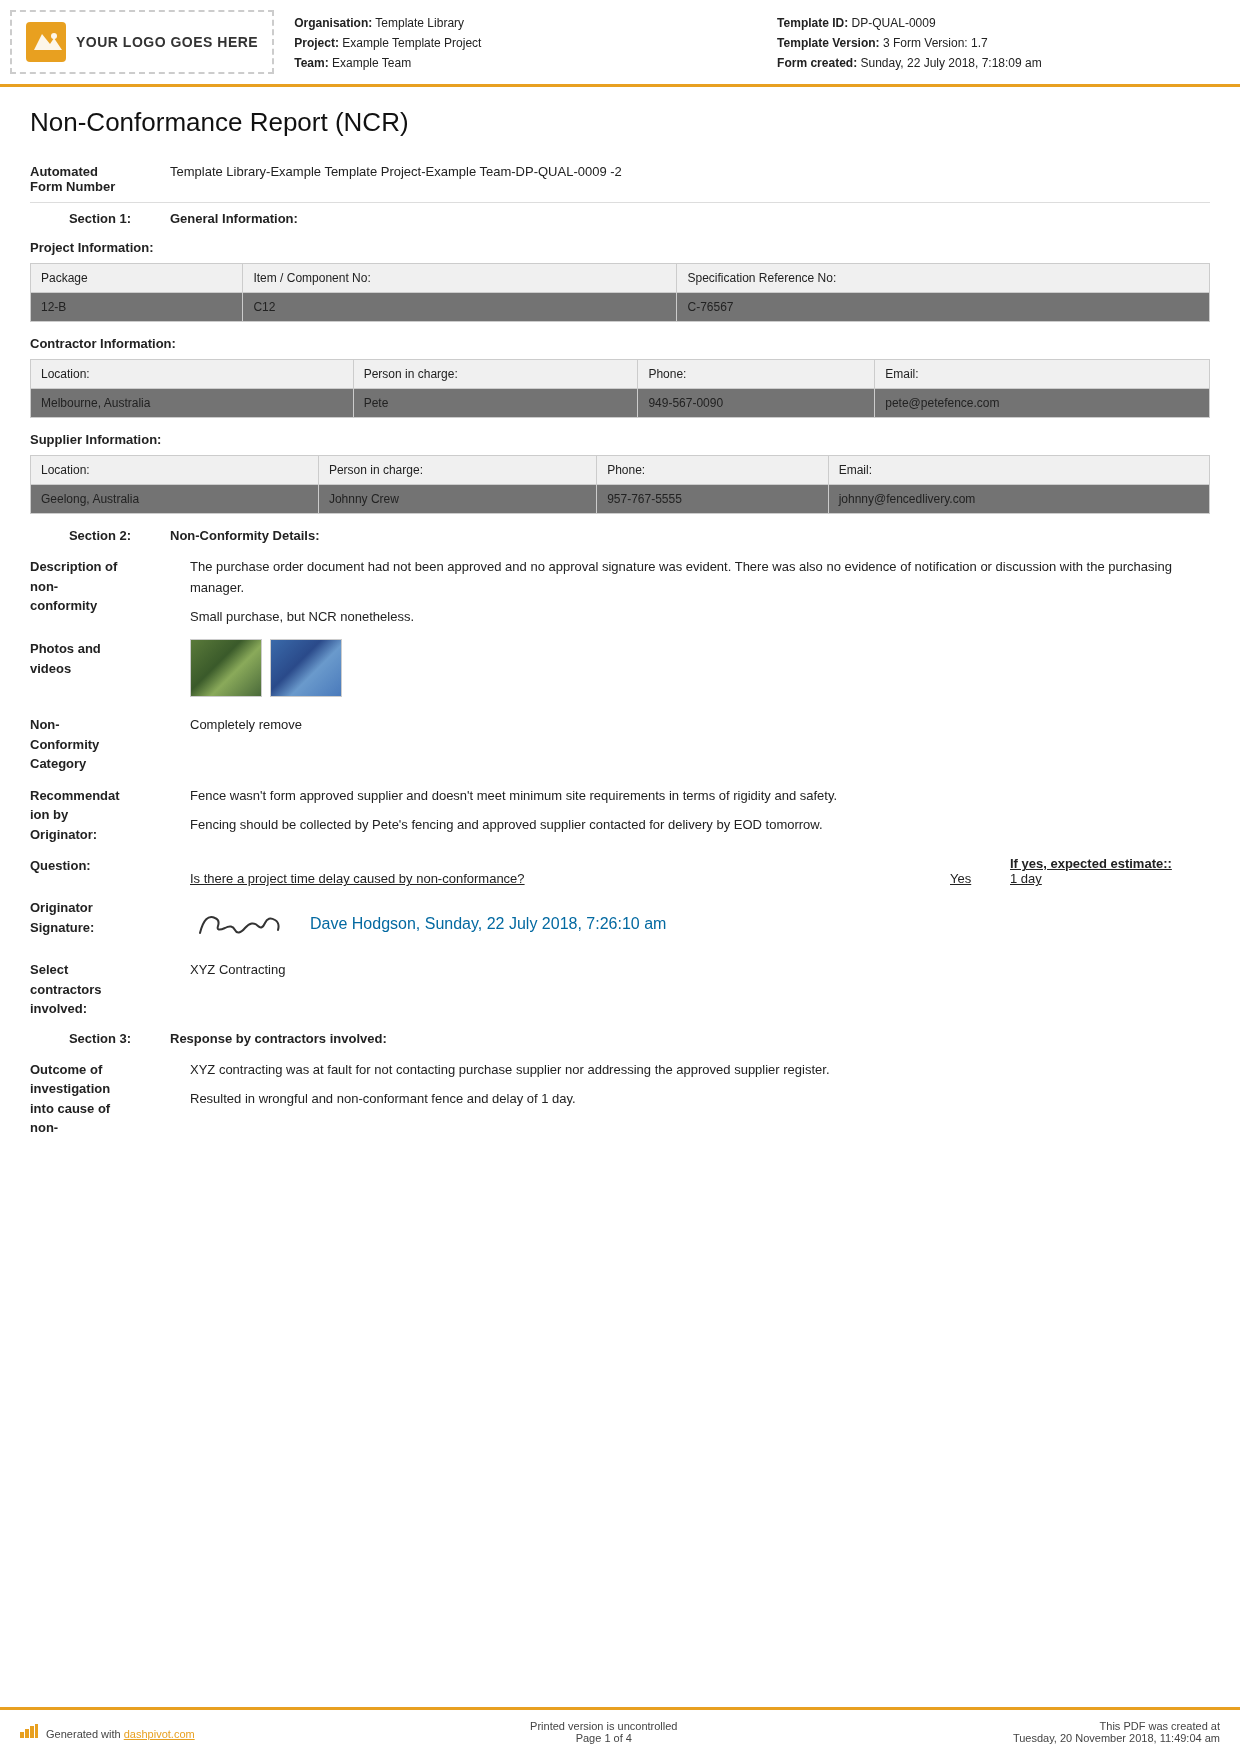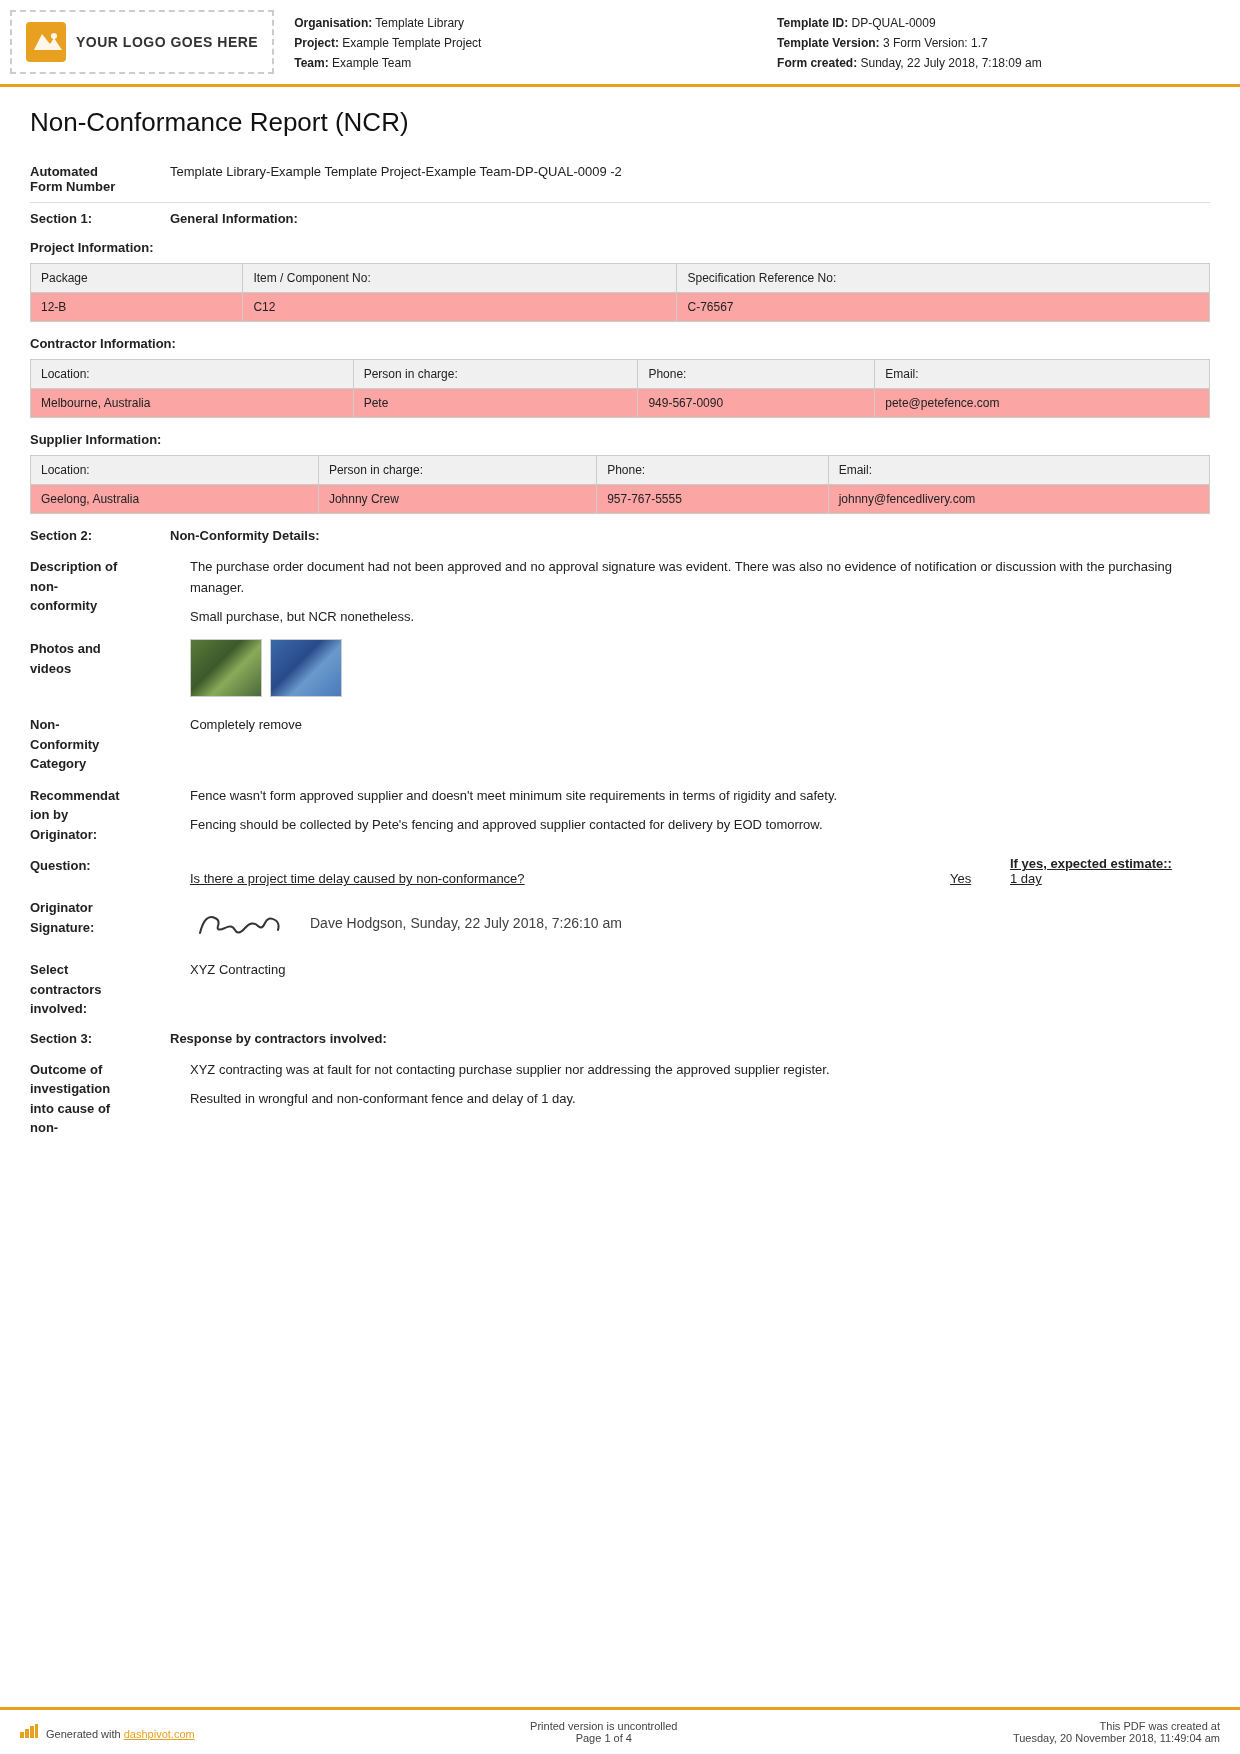--- a/index.html
+++ b/index.html
@@ -89,20 +89,21 @@
     }
     .section-header {
       display: flex;
       gap: 0;
       margin-bottom: 14px;
     }
     .section-label {
       font-weight: bold;
       font-size: 13px;
       min-width: 140px;
+      text-align: center;
     }
     .section-title {
       font-weight: bold;
       font-size: 13px;
     }
     .subsection-title {
       font-weight: bold;
       font-size: 13px;
       margin-bottom: 8px;
       margin-top: 10px;
@@ -118,21 +119,21 @@
       border: 1px solid #ccc;
       padding: 7px 10px;
       text-align: left;
       font-size: 12px;
       font-weight: normal;
     }
     .info-table td {
       border: 1px solid #ccc;
       padding: 7px 10px;
       font-size: 12px;
-      background: #fca5a5;
+      background: #737373;
     }
     
     .field-row {
       display: flex;
       margin-bottom: 12px;
       gap: 0;
     }
     .field-label {
       font-weight: bold;
       font-size: 13px;
@@ -211,22 +212,22 @@
       gap: 20px;
     }
     .signature-img {
       width: 100px;
       height: 50px;
       display: flex;
       align-items: center;
       justify-content: center;
     }
     .signature-text {
-      font-size: 14px;
-      color: #404040;
+      font-size: 16px;
+      color: #0369a1;
     }
     
     .footer {
       border-top: 3px solid #e8a020;
       display: flex;
       justify-content: space-between;
       align-items: center;
       padding: 10px 20px;
       margin-top: auto;
     }

